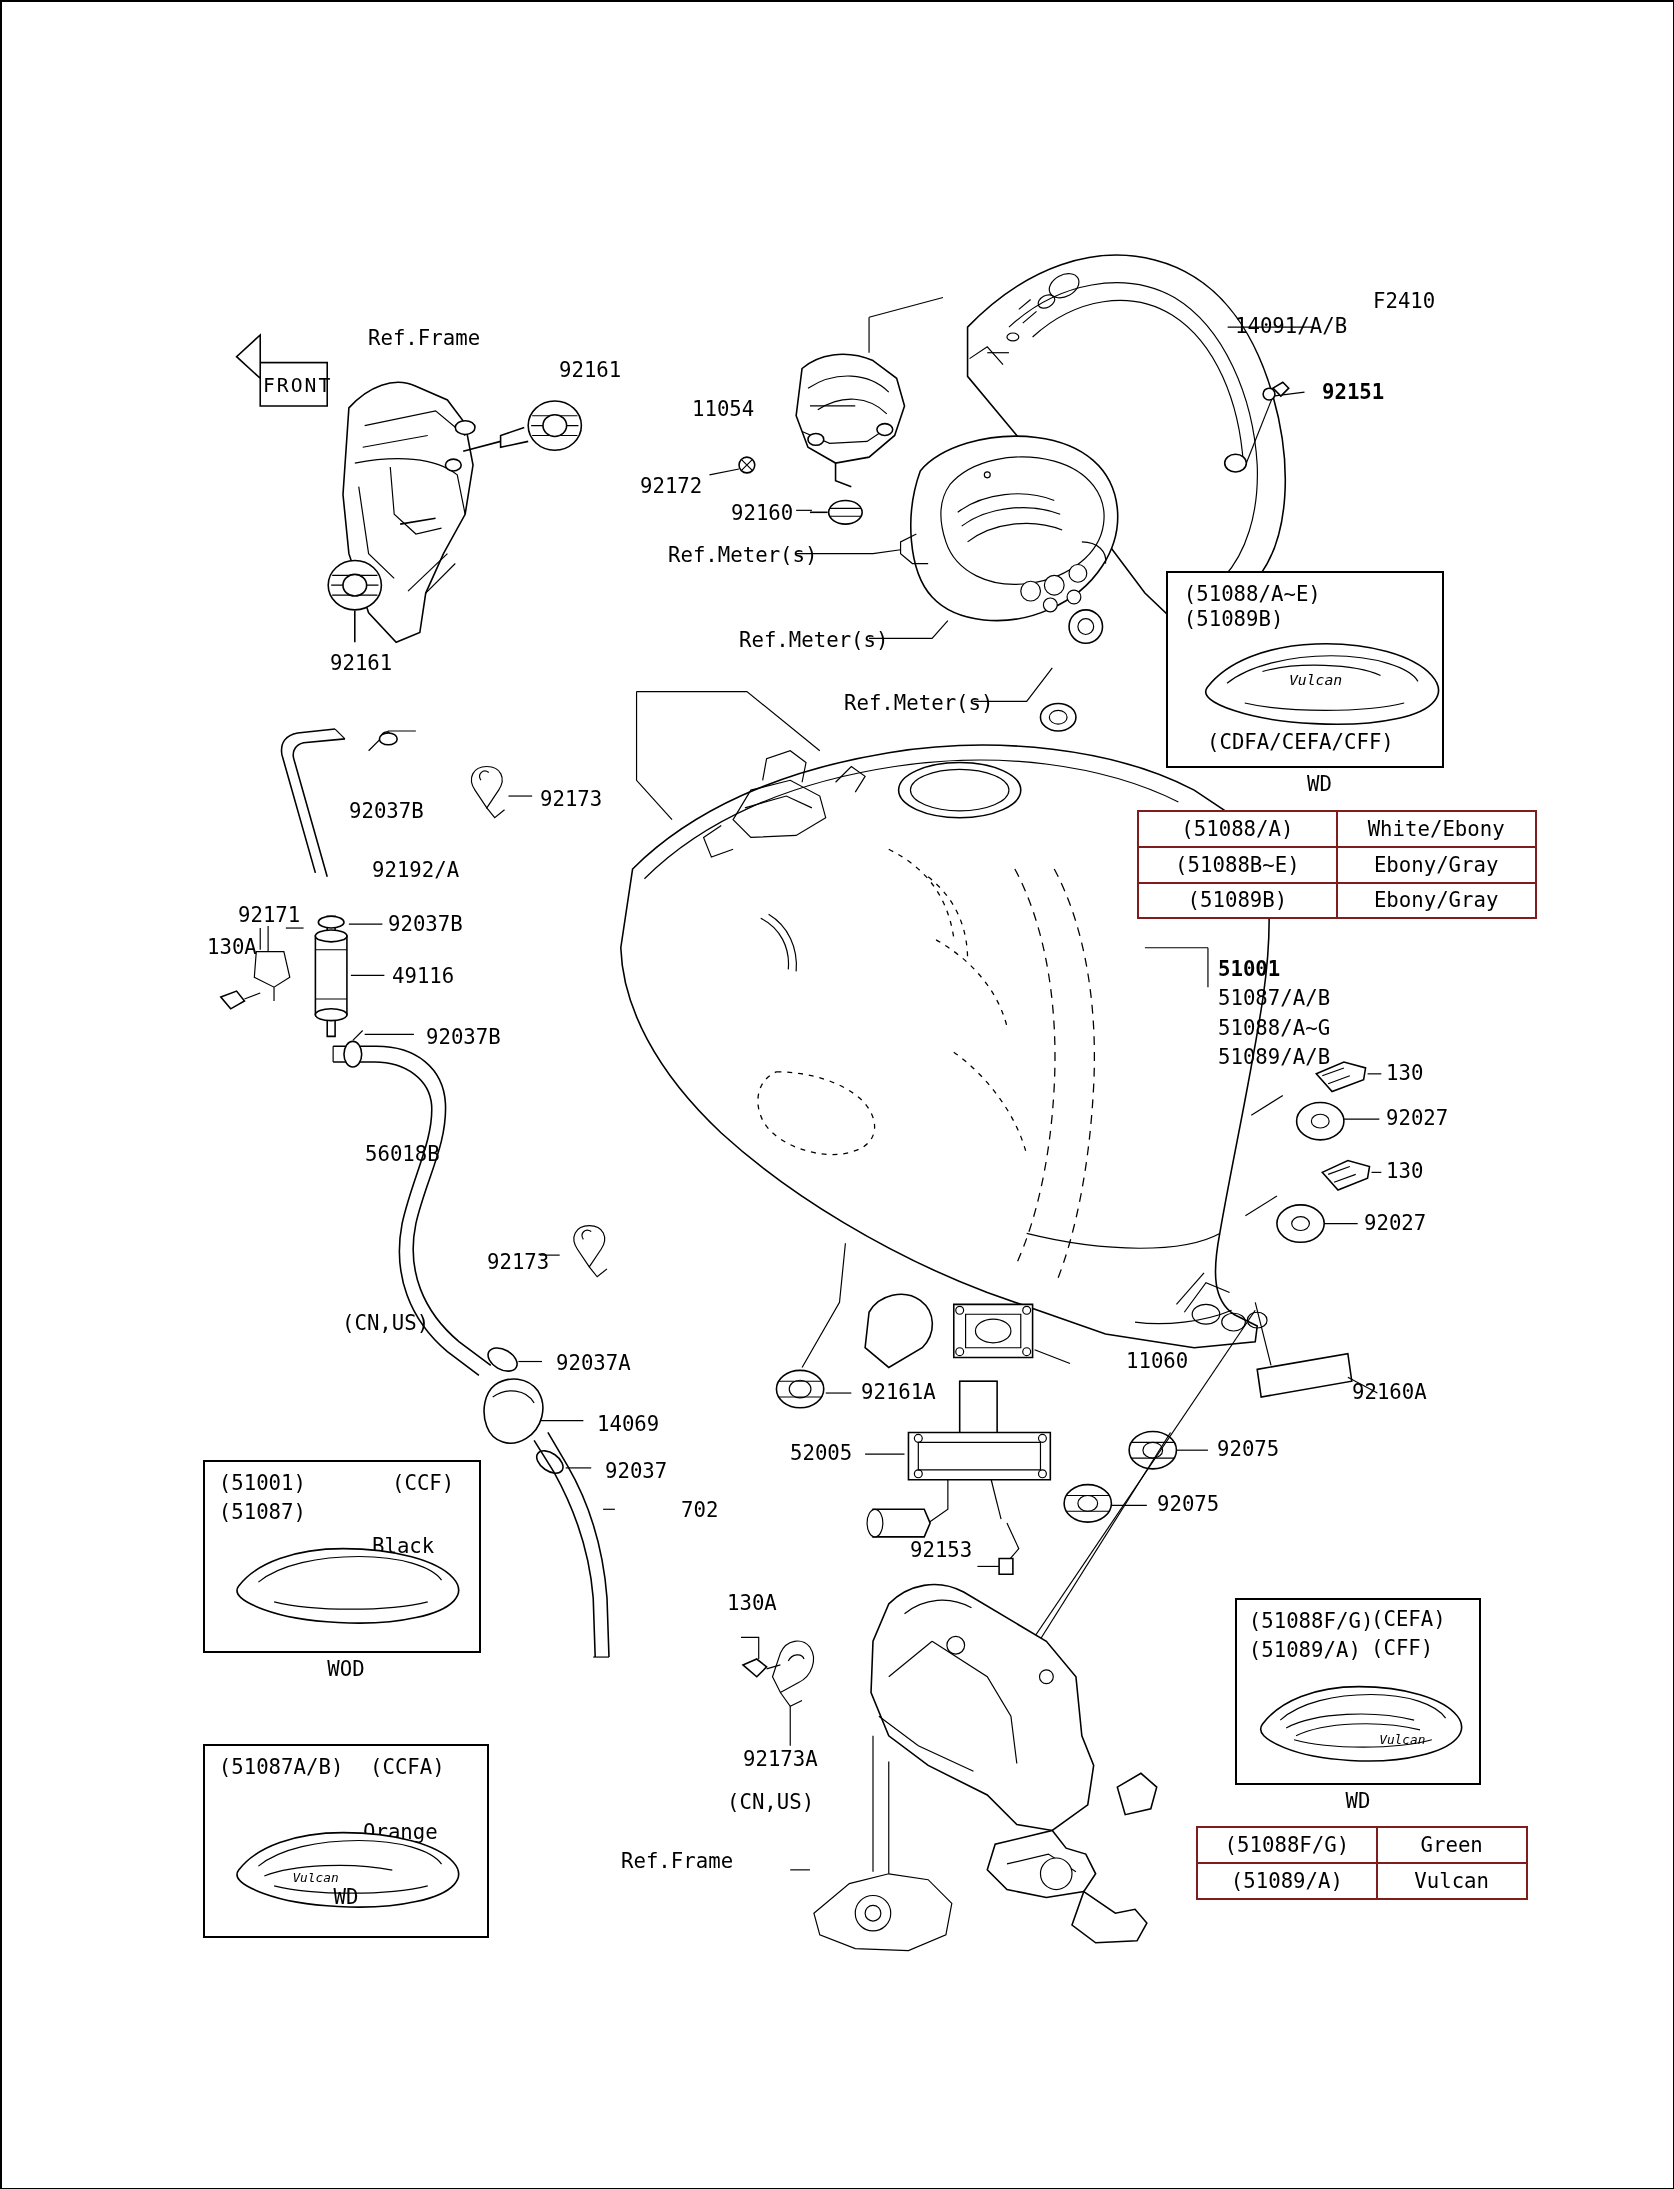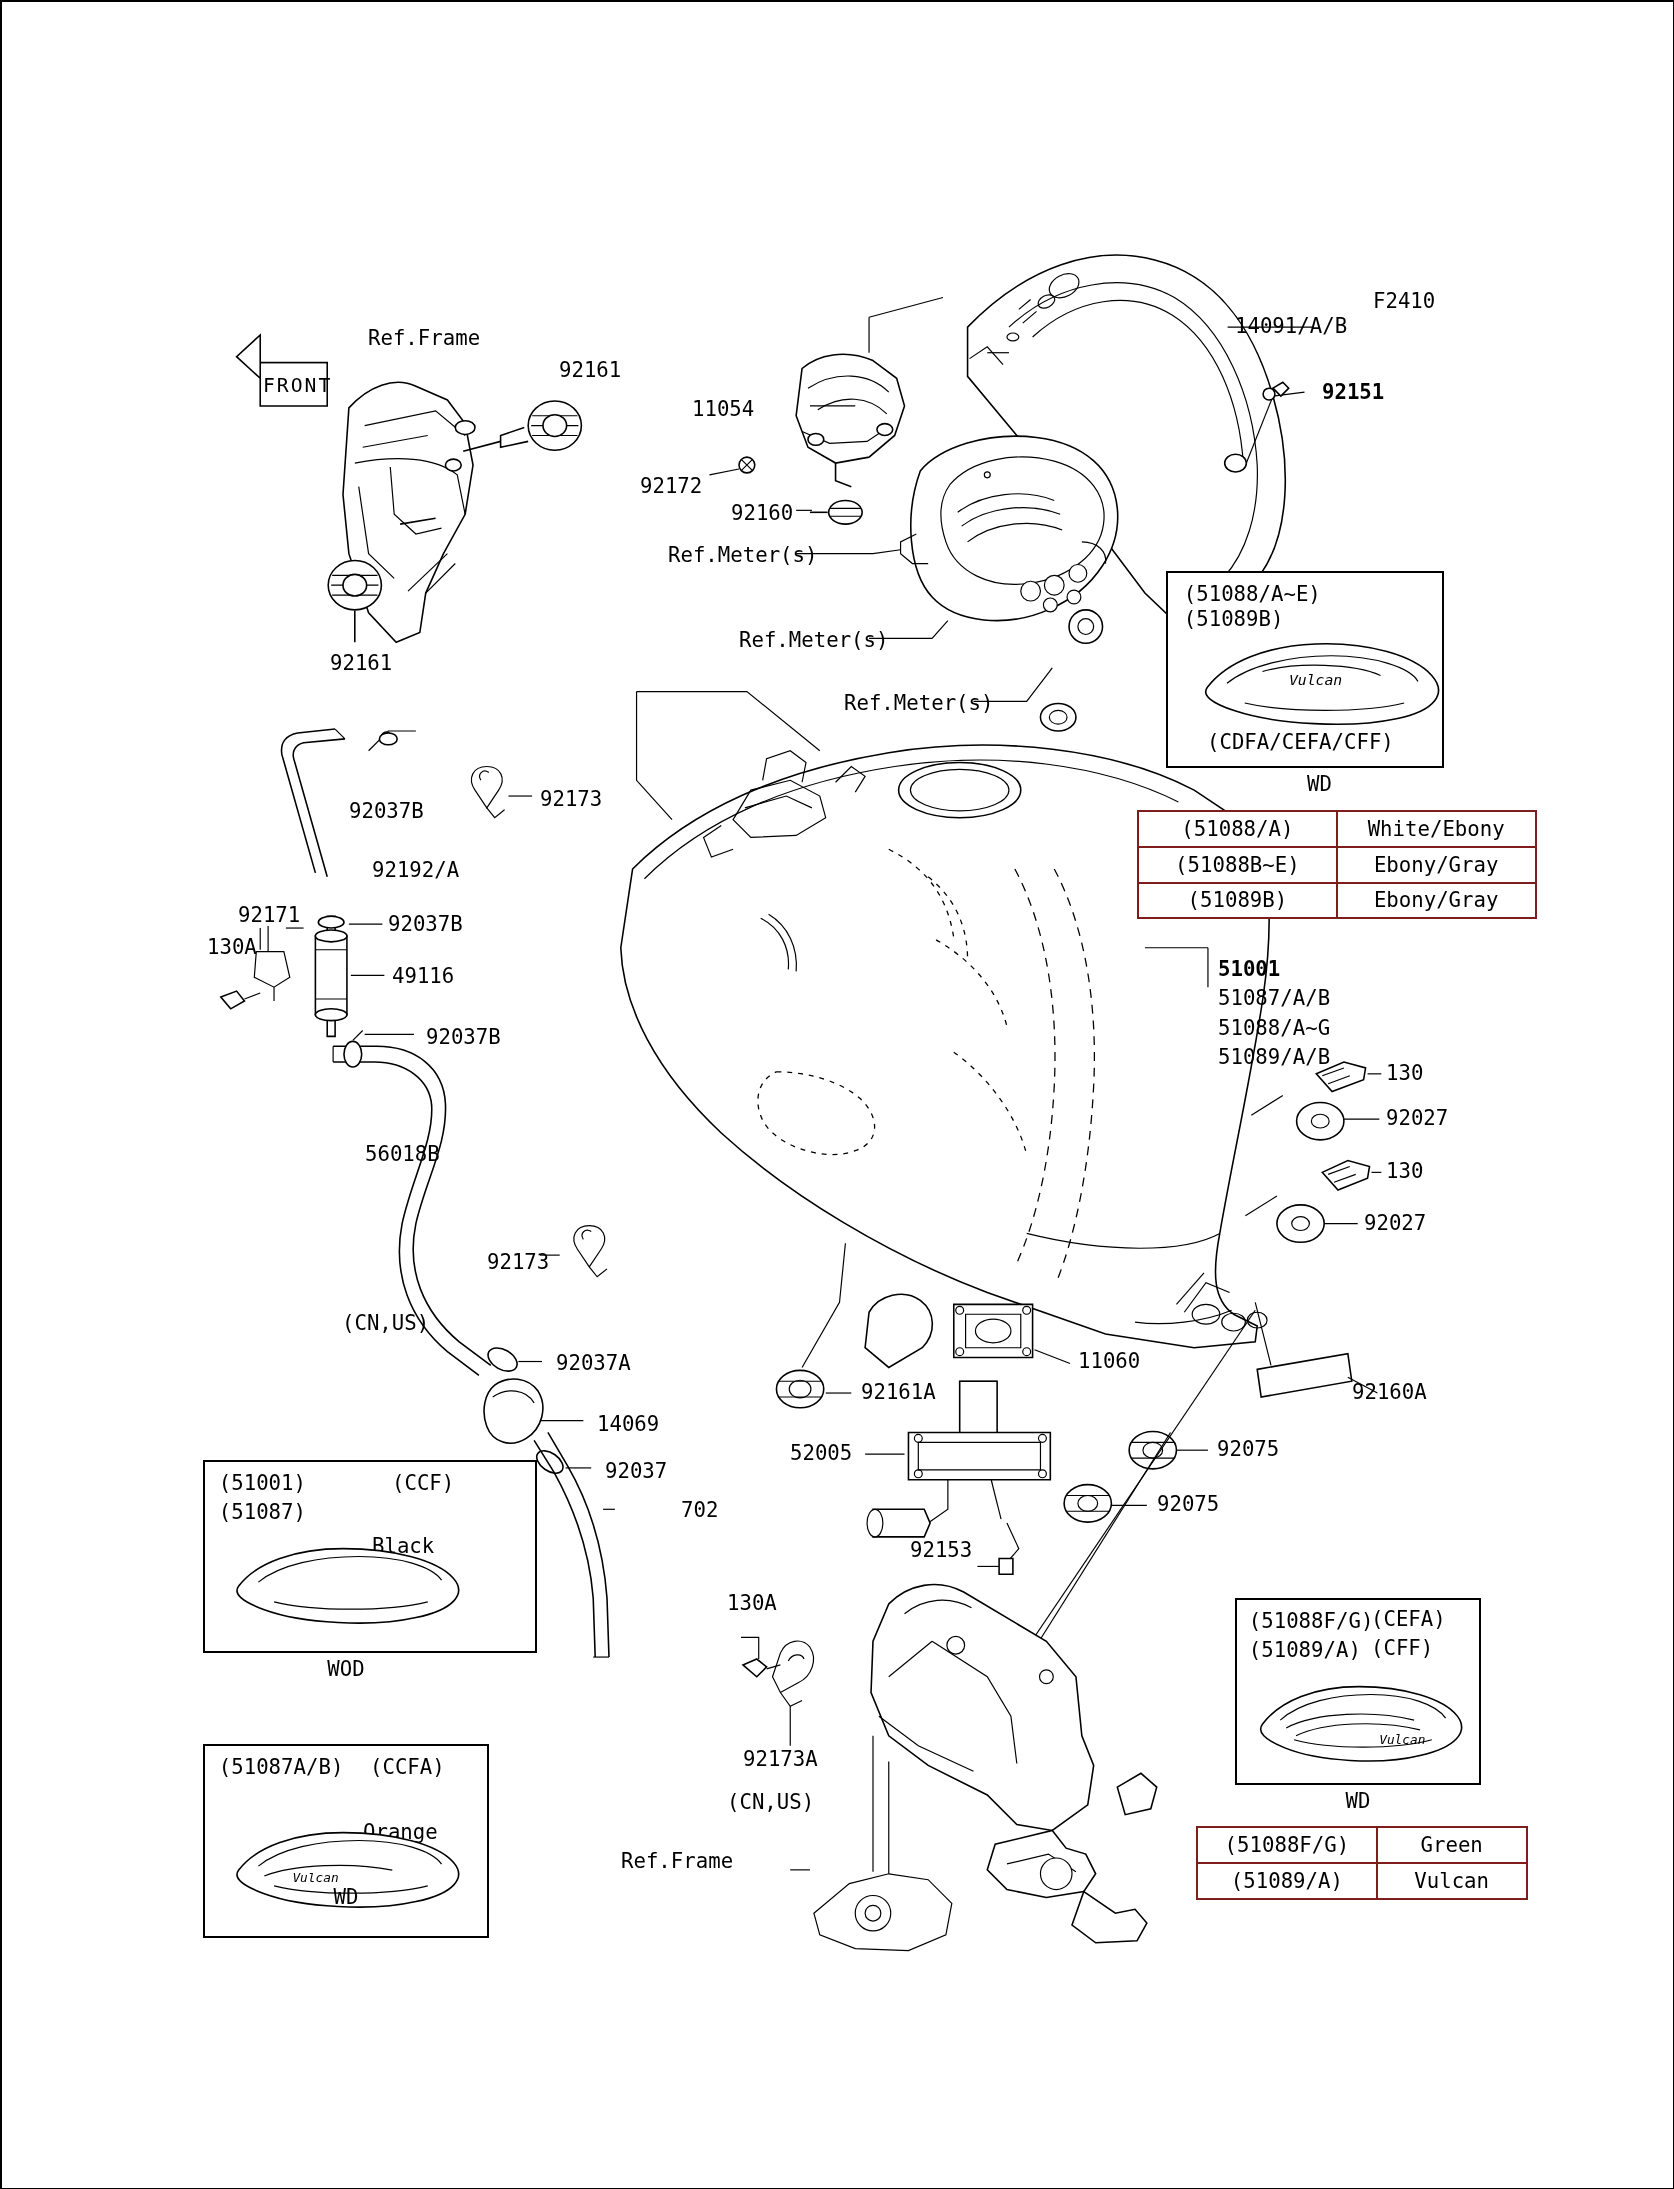--- a/index.html
+++ b/index.html
@@ -400,21 +400,21 @@
 <div class="lbl" style="left:603px;top:1458px;">92037</div>
 <div class="lbl" style="left:662px;top:1497px;margin-left:17px;">702</div>
 <div class="lbl" style="left:1216px;top:956px;font-weight:bold;">51001</div>
 <div class="lbl" style="left:1216px;top:985px;">51087/A/B</div>
 <div class="lbl" style="left:1216px;top:1015px;">51088/A~G</div>
 <div class="lbl" style="left:1216px;top:1044px;">51089/A/B</div>
 <div class="lbl" style="left:1384px;top:1060px;">130</div>
 <div class="lbl" style="left:1384px;top:1105px;">92027</div>
 <div class="lbl" style="left:1384px;top:1158px;">130</div>
 <div class="lbl" style="left:1362px;top:1210px;">92027</div>
-<div class="lbl" style="left:1076px;top:1348px;">11060</div>
+<div class="lbl" style="left:1124px;top:1348px;">11060</div>
 <div class="lbl" style="left:859px;top:1379px;">92161A</div>
 <div class="lbl" style="left:788px;top:1440px;">52005</div>
 <div class="lbl" style="left:1350px;top:1379px;">92160A</div>
 <div class="lbl" style="left:1215px;top:1436px;">92075</div>
 <div class="lbl" style="left:1155px;top:1491px;">92075</div>
 <div class="lbl" style="left:908px;top:1537px;">92153</div>
 <div class="lbl" style="left:725px;top:1590px;">130A</div>
 <div class="lbl" style="left:741px;top:1746px;">92173A</div>
 <div class="lbl" style="left:725px;top:1789px;">(CN,US)</div>
 <div class="lbl" style="left:619px;top:1848px;">Ref.Frame</div>
@@ -443,21 +443,21 @@
     <td>(51088B~E)</td>
     <td>Ebony/Gray</td>
   </tr>
   <tr>
     <td>(51089B)</td>
     <td>Ebony/Gray</td>
   </tr>
 </tbody>
     </table>
 
-<div class="box" style="left:201px;top:1458px;width:334px;height:193px;">
+<div class="box" style="left:201px;top:1458px;width:278px;height:193px;">
   <div class="lbl" style="left:13.8px;top:9.9px;">(51001)</div>
   <div class="lbl" style="left:13.8px;top:39px;">(51087)</div>
   <div class="lbl" style="left:187px;top:9.9px;">(CCF)</div>
   <div class="lbl" style="left:167px;top:73px;">Black</div>
   <svg viewBox="0 0 290 196" style="position:absolute;left:0;top:0;width:286px;height:193px;">
     <path class="ln fillw" d="M34 126 C 52 102, 92 88, 140 88 C 192 88, 236 100, 252 118 C 266 134, 252 150, 214 158 C 170 168, 98 164, 60 150 C 38 142, 28 134, 34 126 Z"></path>
     <path class="ln-thin" d="M54 122 C 76 104, 116 96, 156 96 C 198 96, 230 106, 240 120"></path>
     <path class="ln-thin" d="M70 142 C 110 152, 186 152, 226 142"></path>
   </svg>
 </div>

